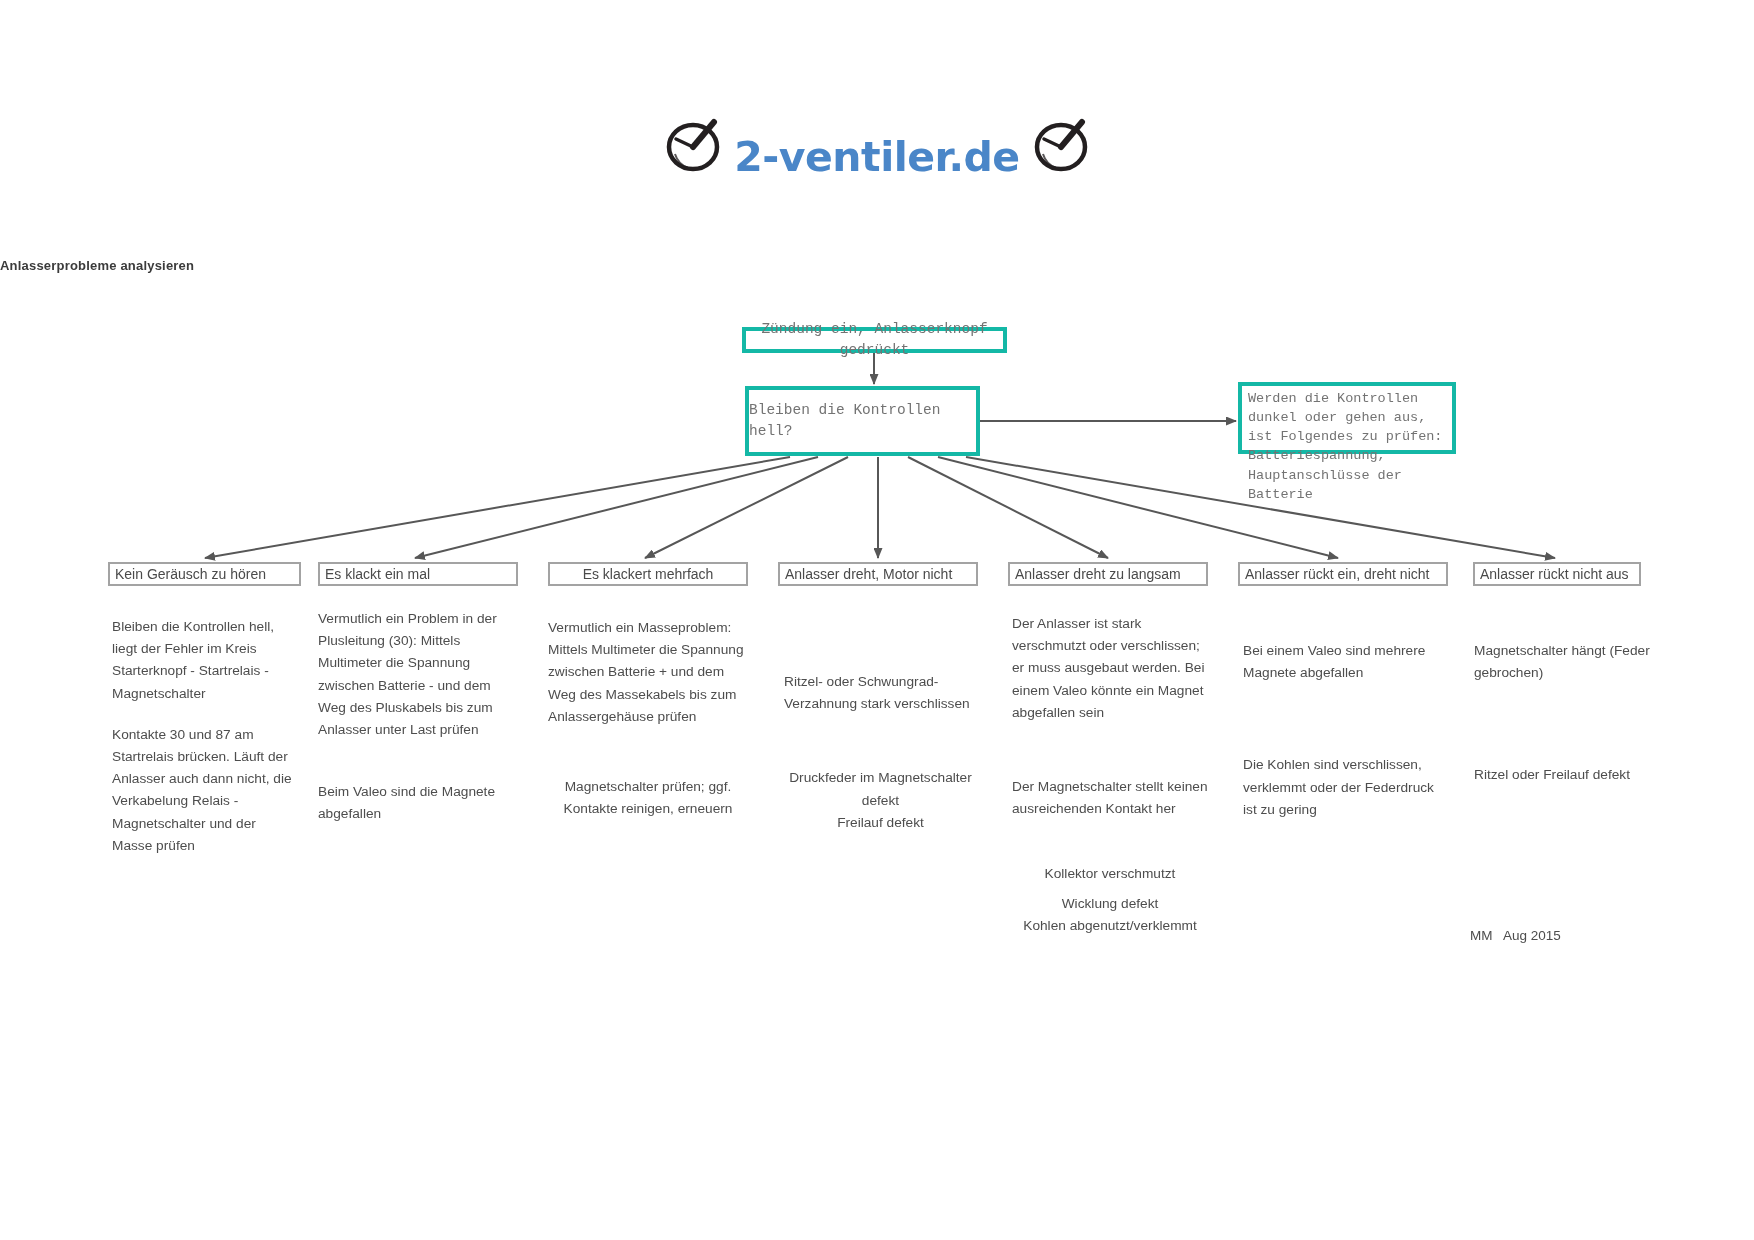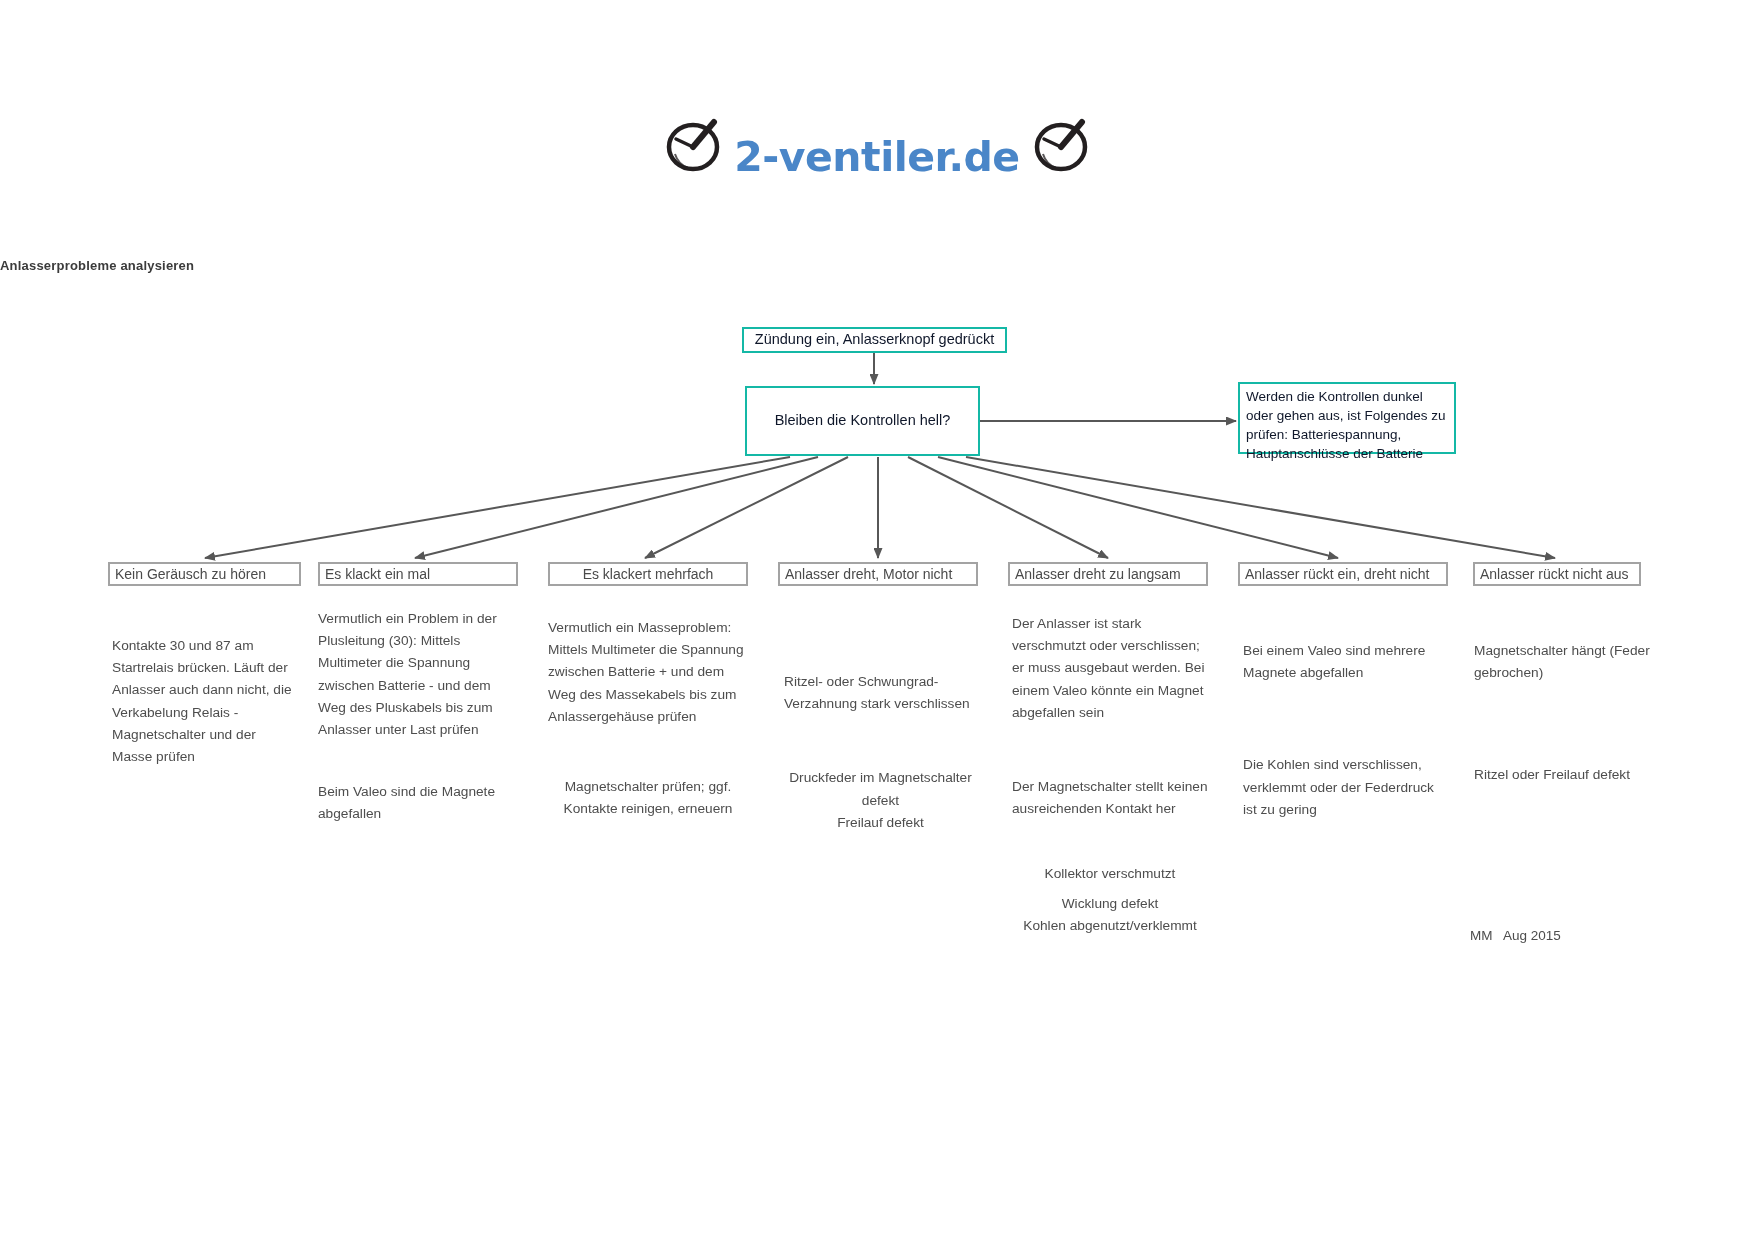--- a/index.html
+++ b/index.html
@@ -43,26 +43,27 @@
     text-align: left;
     font-size: 13px;
     font-weight: bold;
     color: #3b3b3b;
     letter-spacing: 0.2px;
   }
 
   
   .fbox {
     position: absolute;
-    border: 2px solid #14b8a6;
+    border: 4px solid #14b8a6;
     background: #ffffff;
     font-size: 14.5px;
-    color: #0f172a;
+    color: #737373;
     line-height: 1.45;
     z-index: 3;
+    font-family: Liberation Mono, monospace;
   }
   .fbox.center { display: flex; align-items: center; justify-content: center; }
   .fbox.padded { padding: 3px 6px 4px 7px; }
 
   #box-start {
     left: 742px; top: 327px; width: 265px; height: 26px;
     text-align: center;
   }
   #box-decision {
     left: 745px; top: 386px; width: 235px; height: 70px;
@@ -172,20 +173,21 @@
 
 <div class="colhead left" style="left:108px;  width:193px;">Kein Geräusch zu hören</div>
 <div class="colhead left" style="left:318px;  width:200px;">Es klackt ein mal</div>
 <div class="colhead ctr" style="left:548px;  width:200px;">Es klackert mehrfach</div>
 <div class="colhead left" style="left:778px;  width:200px;">Anlasser dreht, Motor nicht</div>
 <div class="colhead left" style="left:1008px; width:200px;">Anlasser dreht zu langsam</div>
 <div class="colhead left" style="left:1238px; width:210px;">Anlasser rückt ein, dreht nicht</div>
 <div class="colhead left" style="left:1473px; width:168px;">Anlasser rückt nicht aus</div>
 
 <div class="colblock" style="left:112px; top:616px; width:180px;">
+  <p class="para">Bleiben die Kontrollen hell, liegt der Fehler im Kreis Starterknopf - Startrelais - Magnetschalter</p>
   <p class="para" style="margin-top:19px;">Kontakte 30 und 87 am Startrelais brücken. Läuft der Anlasser auch dann nicht, die Verkabelung Relais - Magnetschalter und der Masse prüfen</p>
 </div>
 
 <div class="colblock" style="left:318px; top:608px; width:192px;">
   <p class="para">Vermutlich ein Problem in der Plusleitung (30): Mittels Multimeter die Spannung zwischen Batterie - und dem Weg des Pluskabels bis zum Anlasser unter Last prüfen</p>
   <p class="para" style="margin-top:40px;">Beim Valeo sind die Magnete abgefallen</p>
 </div>
 
 <div class="colblock" style="left:548px; top:617px; width:200px;">
   <p class="para">Vermutlich ein Masseproblem: Mittels Multimeter die Spannung zwischen Batterie + und dem Weg des Massekabels bis zum Anlassergehäuse prüfen</p>

